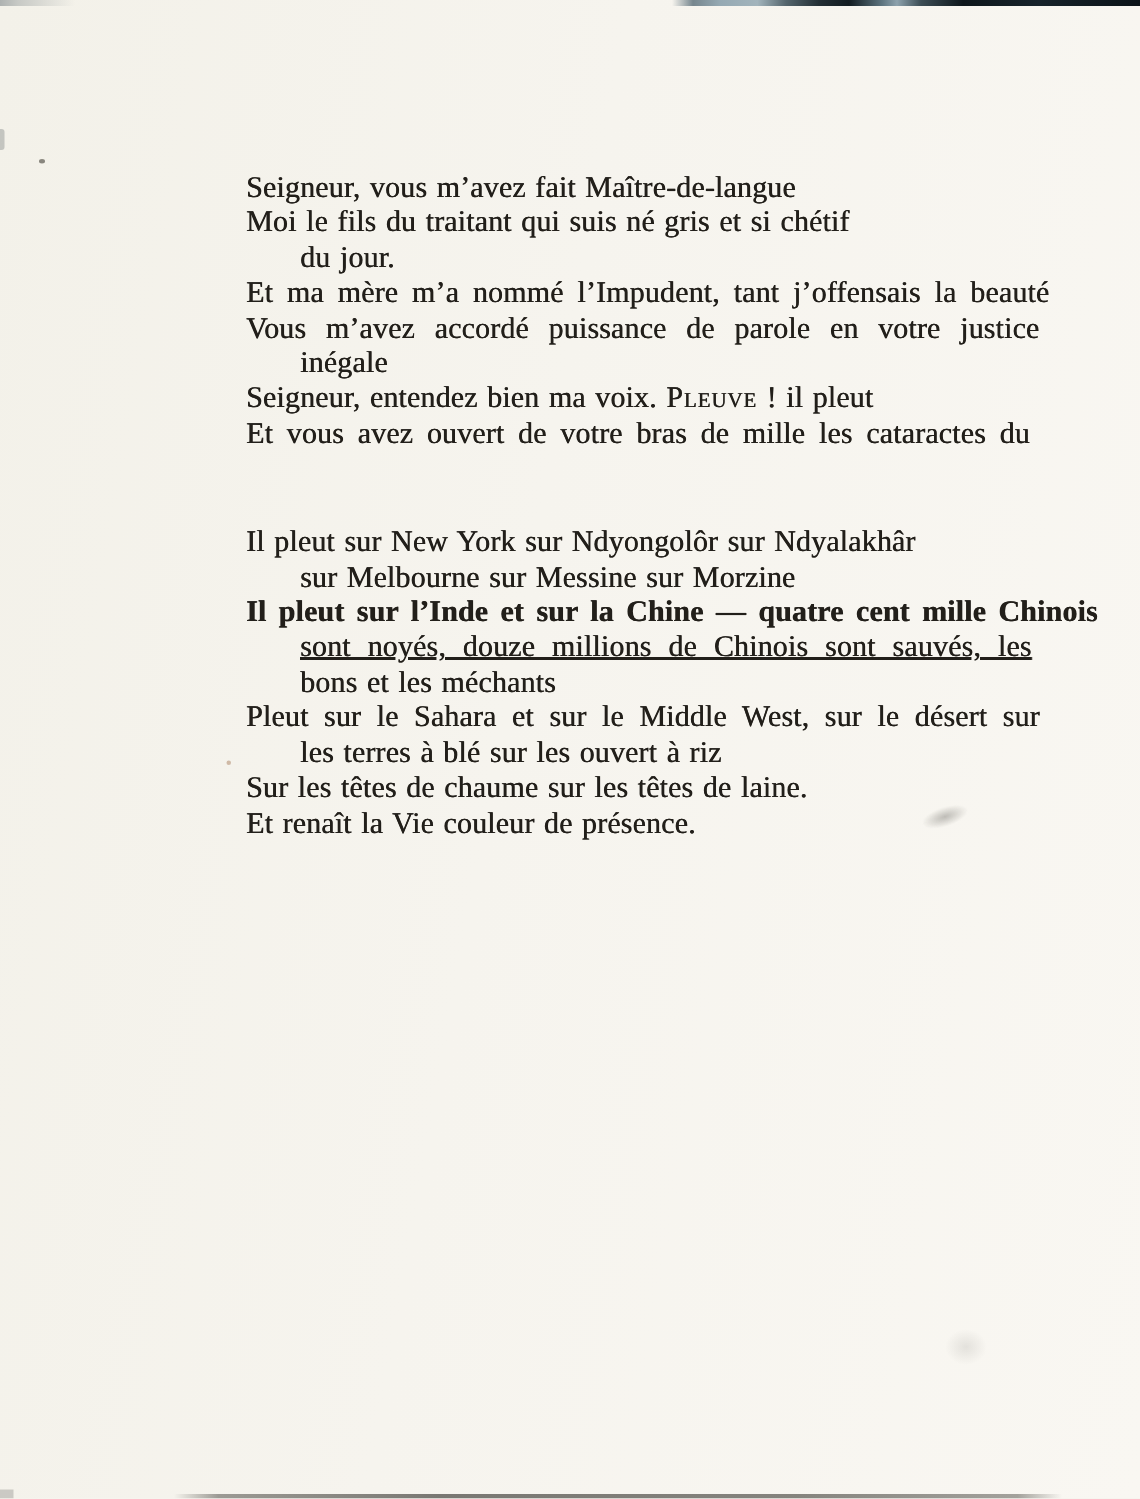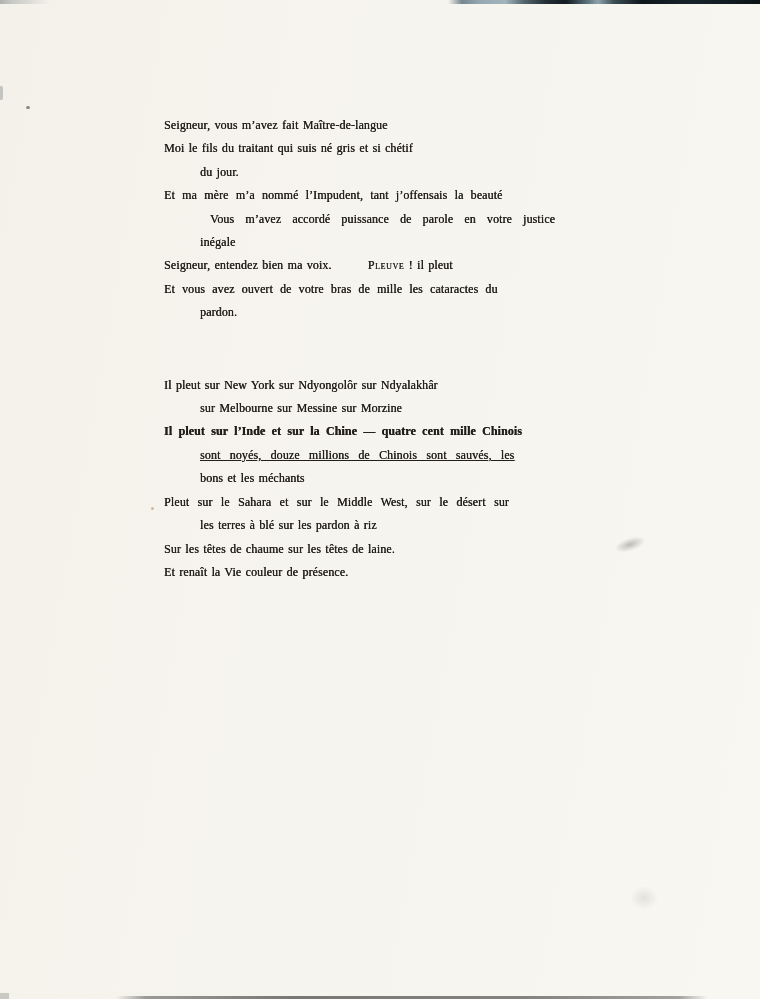--- a/index.html
+++ b/index.html
@@ -56,30 +56,30 @@
   .smudge-2 {
     position: absolute; left: 630px; top: 886px; width: 28px; height: 24px;
     background: radial-gradient(ellipse at center, rgba(118,116,110,.16), rgba(118,116,110,0) 70%);
   }
   
   .poem {
     position: absolute; left: 164px; top: 114px; width: 437px;
   }
   .stanza + .stanza { margin-top: 49px; }
   .line {
-    font-size: 12px;
+    font-size: 20px;
     line-height: 23.4px;
     color: var(--ink, #221f1a);
     white-space: nowrap;
     word-spacing: 1.2px;
     letter-spacing: .1px;
     text-shadow: .3px 0 0 currentColor; 
   }
   .indent { padding-left: 36px; }
-  .smallcaps { font-variant: small-caps; letter-spacing: .6px; margin-left: 32px; }
+  .smallcaps { font-variant: small-caps; letter-spacing: .6px; }
 </style>
 </head>
 <body style="--ink: #221f1a; --paper: #f6f4ee;">
 
 <div class="page">
 
   <div class="scan-top"></div>
   <div class="edge-mark-left"></div>
   <div class="speck-1"></div>
   <div class="speck-2"></div>
@@ -90,31 +90,30 @@
 
     <div class="stanza">
       <div class="line">Seigneur, vous m’avez fait Maître-de-langue</div>
       <div class="line">Moi le fils du traitant qui suis né gris et si chétif</div>
       <div class="line indent">du jour.</div>
       <div class="line justify" style="word-spacing: 4.09583px;"><span>Et ma mère m’a nommé l’Impudent, tant j’offensais la beauté</span></div>
       <div class="line justify" style="word-spacing: 7.9793px; text-align: center;"><span>Vous m’avez accordé puissance de parole en votre justice</span></div>
       <div class="line indent">inégale</div>
       <div class="line"><span>Seigneur, entendez bien ma voix. </span><span class="smallcaps">Pleuve</span><span> ! il pleut</span></div>
       <div class="line justify" style="word-spacing: 3.99545px;"><span>Et vous avez ouvert de votre bras de mille les cataractes du</span></div>
-      <div class="line indent">pardon.</div>
     </div>
 
     <div class="stanza">
       <div class="line">Il pleut sur New York sur Ndyongolôr sur Ndyalakhâr</div>
       <div class="line indent">sur Melbourne sur Messine sur Morzine</div>
       <div class="line justify" style="word-spacing: 3.08411px; font-weight: bold;"><span>Il pleut sur l’Inde et sur la Chine — quatre cent mille Chinois</span></div>
       <div class="line indent justify" style="word-spacing: 6.11797px; text-decoration: underline;"><span>sont noyés, douze millions de Chinois sont sauvés, les</span></div>
       <div class="line indent">bons et les méchants</div>
       <div class="line justify" style="word-spacing: 5.2026px;"><span>Pleut sur le Sahara et sur le Middle West, sur le désert sur</span></div>
-      <div class="line indent">les terres à blé sur les pardon à riz</div>
+      <div class="line indent">les terres à blé sur les ouvert à riz</div>
       <div class="line">Sur les têtes de chaume sur les têtes de laine.</div>
       <div class="line">Et renaît la Vie couleur de présence.</div>
     </div>
 
   </div>
 
   <div class="corner-mark"></div>
   <div class="scan-bottom"></div>
 
 </div>

